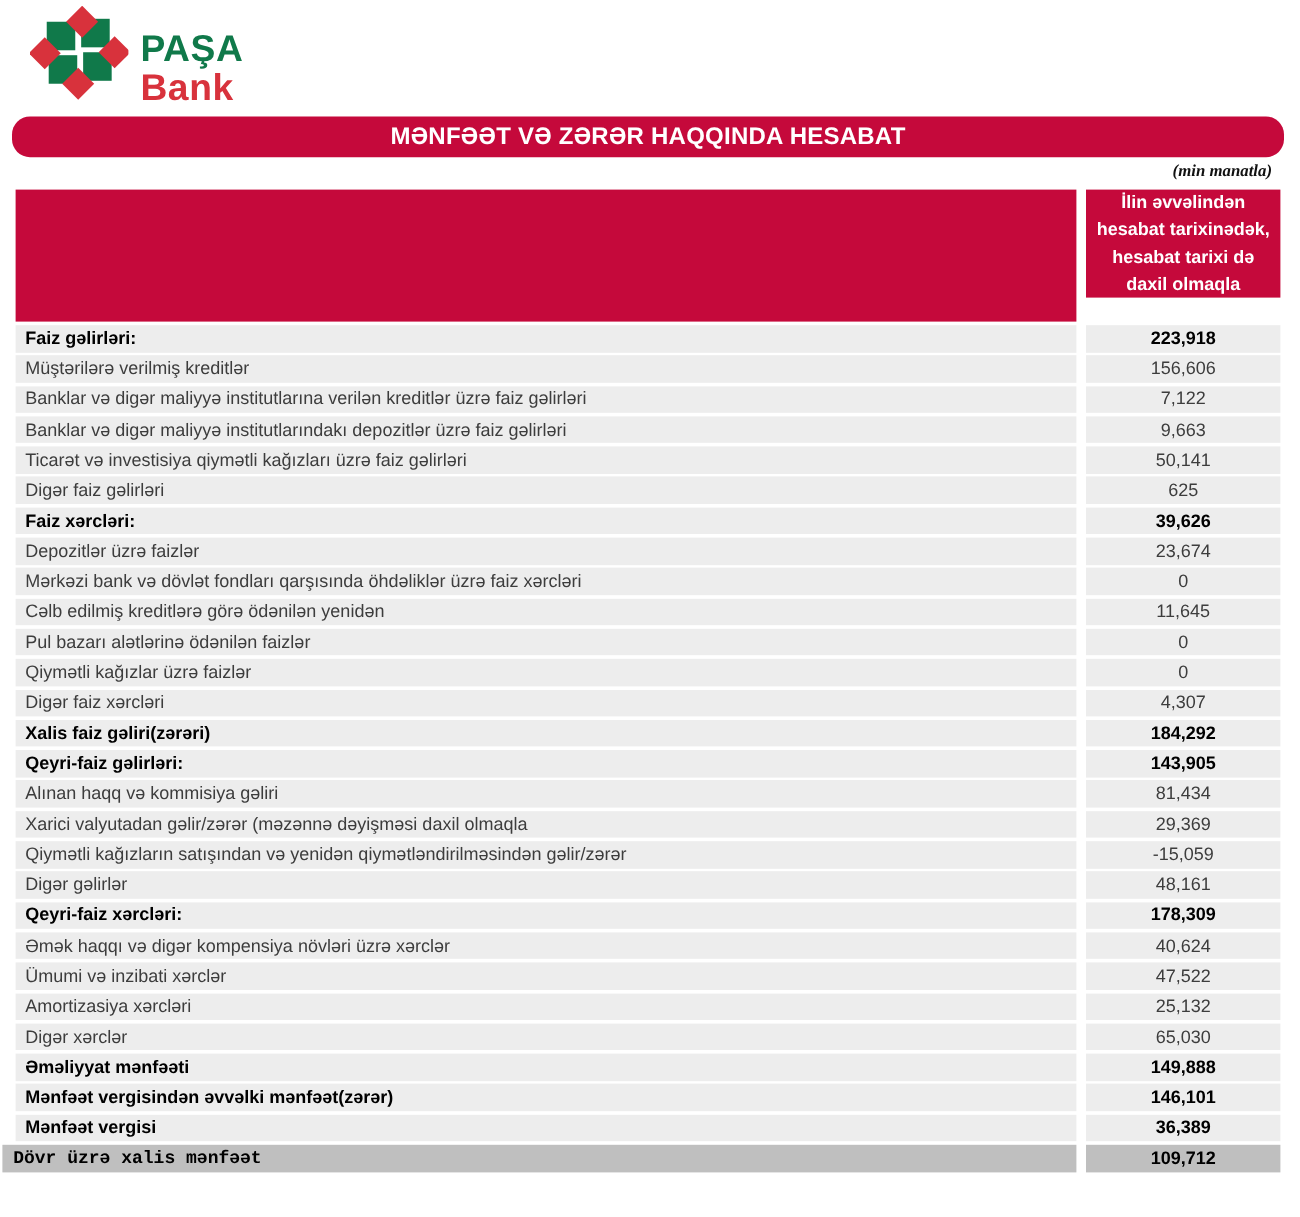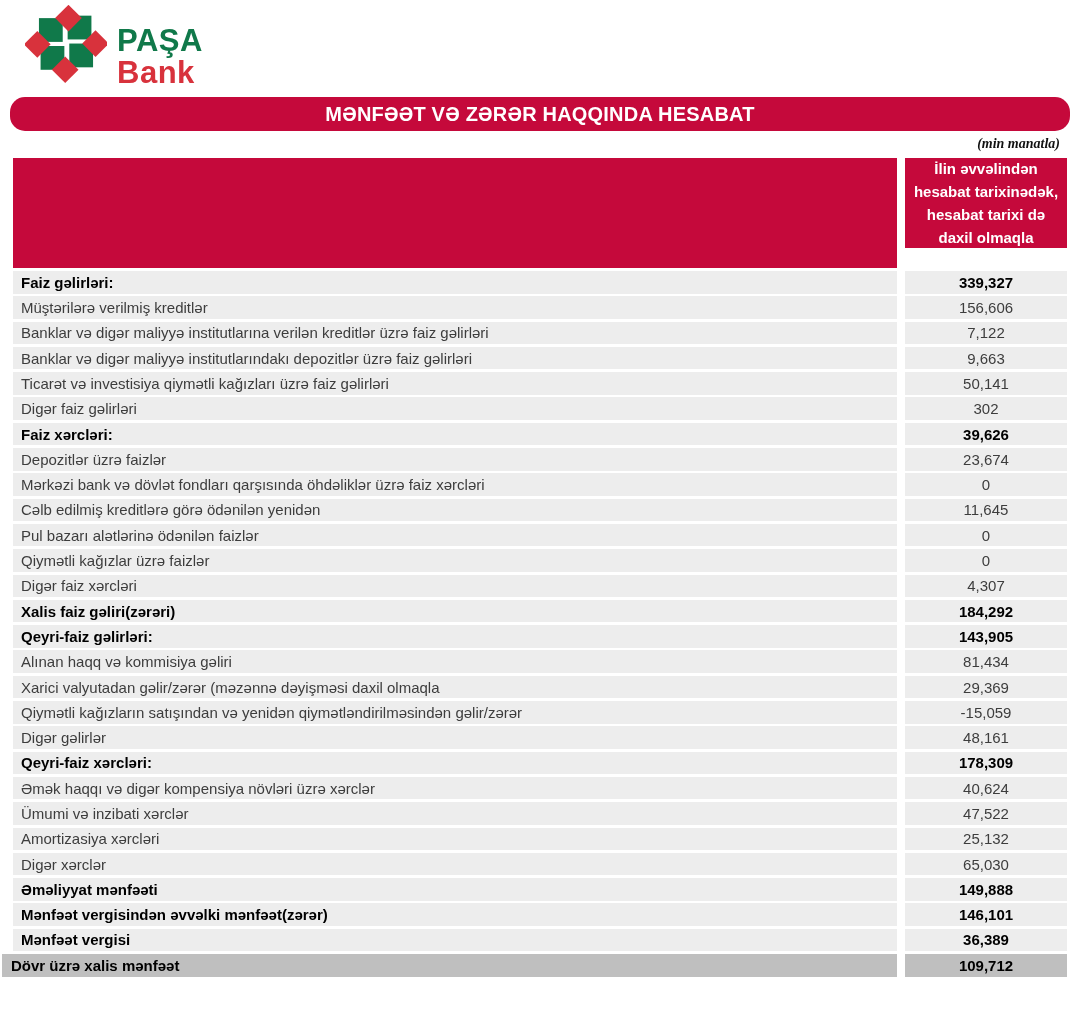--- a/index.html
+++ b/index.html
@@ -44,21 +44,21 @@
   }
 
   
   .rows { position:absolute; left:13px; top:271px; }
   .row  { display:flex; height:22.5px; margin-bottom:2.8px; font-size:15px; color:#3d3d3d; }
   .row .cell { background:#EDEDED; display:flex; align-items:center; box-sizing:border-box;text-align:right; }
   .row .label { width:884px; margin-right:8px; padding-left:8px; }
   .row .value { width:162px; justify-content:center; }
   .row.bold  { font-weight:bold; color:#000000; }
   .row.highlight .cell { background:var(--highlight-gray); }
-  .row.highlight .label { width:895px; margin-left:-11px; padding-left:9px; }
+  .row.highlight .label { width:895px; margin-left:-11px; padding-left:9px;font-family:Liberation Mono, monospace; }
 </style>
 </head>
 <body>
 
 <div class="page">
 
   <div class="brand">
     <svg width="82" height="82" viewBox="0 0 100 100">
       <g>
         <rect x="17" y="16" width="29" height="29" fill="#10794A"></rect>
@@ -82,41 +82,41 @@
   <div class="unit-note">(min manatla)</div>
 
   <div class="thead">
     <div class="th-label"></div>
     <div class="th-value">İlin əvvəlindən hesabat tarixinədək, hesabat tarixi də daxil olmaqla</div>
   </div>
 
   <div class="rows" id="rows">
       <div class="row bold">
         <div class="cell label">Faiz gəlirləri:</div>
-        <div class="cell value">339,327</div>
+        <div class="cell value">223,918</div>
       </div>
       <div class="row">
         <div class="cell label">Müştərilərə verilmiş kreditlər</div>
         <div class="cell value">156,606</div>
       </div>
       <div class="row">
         <div class="cell label">Banklar və digər maliyyə institutlarına verilən kreditlər üzrə faiz gəlirləri</div>
         <div class="cell value">7,122</div>
       </div>
       <div class="row">
         <div class="cell label">Banklar və digər maliyyə institutlarındakı depozitlər üzrə faiz gəlirləri</div>
         <div class="cell value">9,663</div>
       </div>
       <div class="row">
         <div class="cell label">Ticarət və investisiya qiymətli kağızları üzrə faiz gəlirləri</div>
         <div class="cell value">50,141</div>
       </div>
       <div class="row">
         <div class="cell label">Digər faiz gəlirləri</div>
-        <div class="cell value">302</div>
+        <div class="cell value">625</div>
       </div>
       <div class="row bold">
         <div class="cell label">Faiz xərcləri:</div>
         <div class="cell value">39,626</div>
       </div>
       <div class="row">
         <div class="cell label">Depozitlər üzrə faizlər</div>
         <div class="cell value">23,674</div>
       </div>
       <div class="row">

